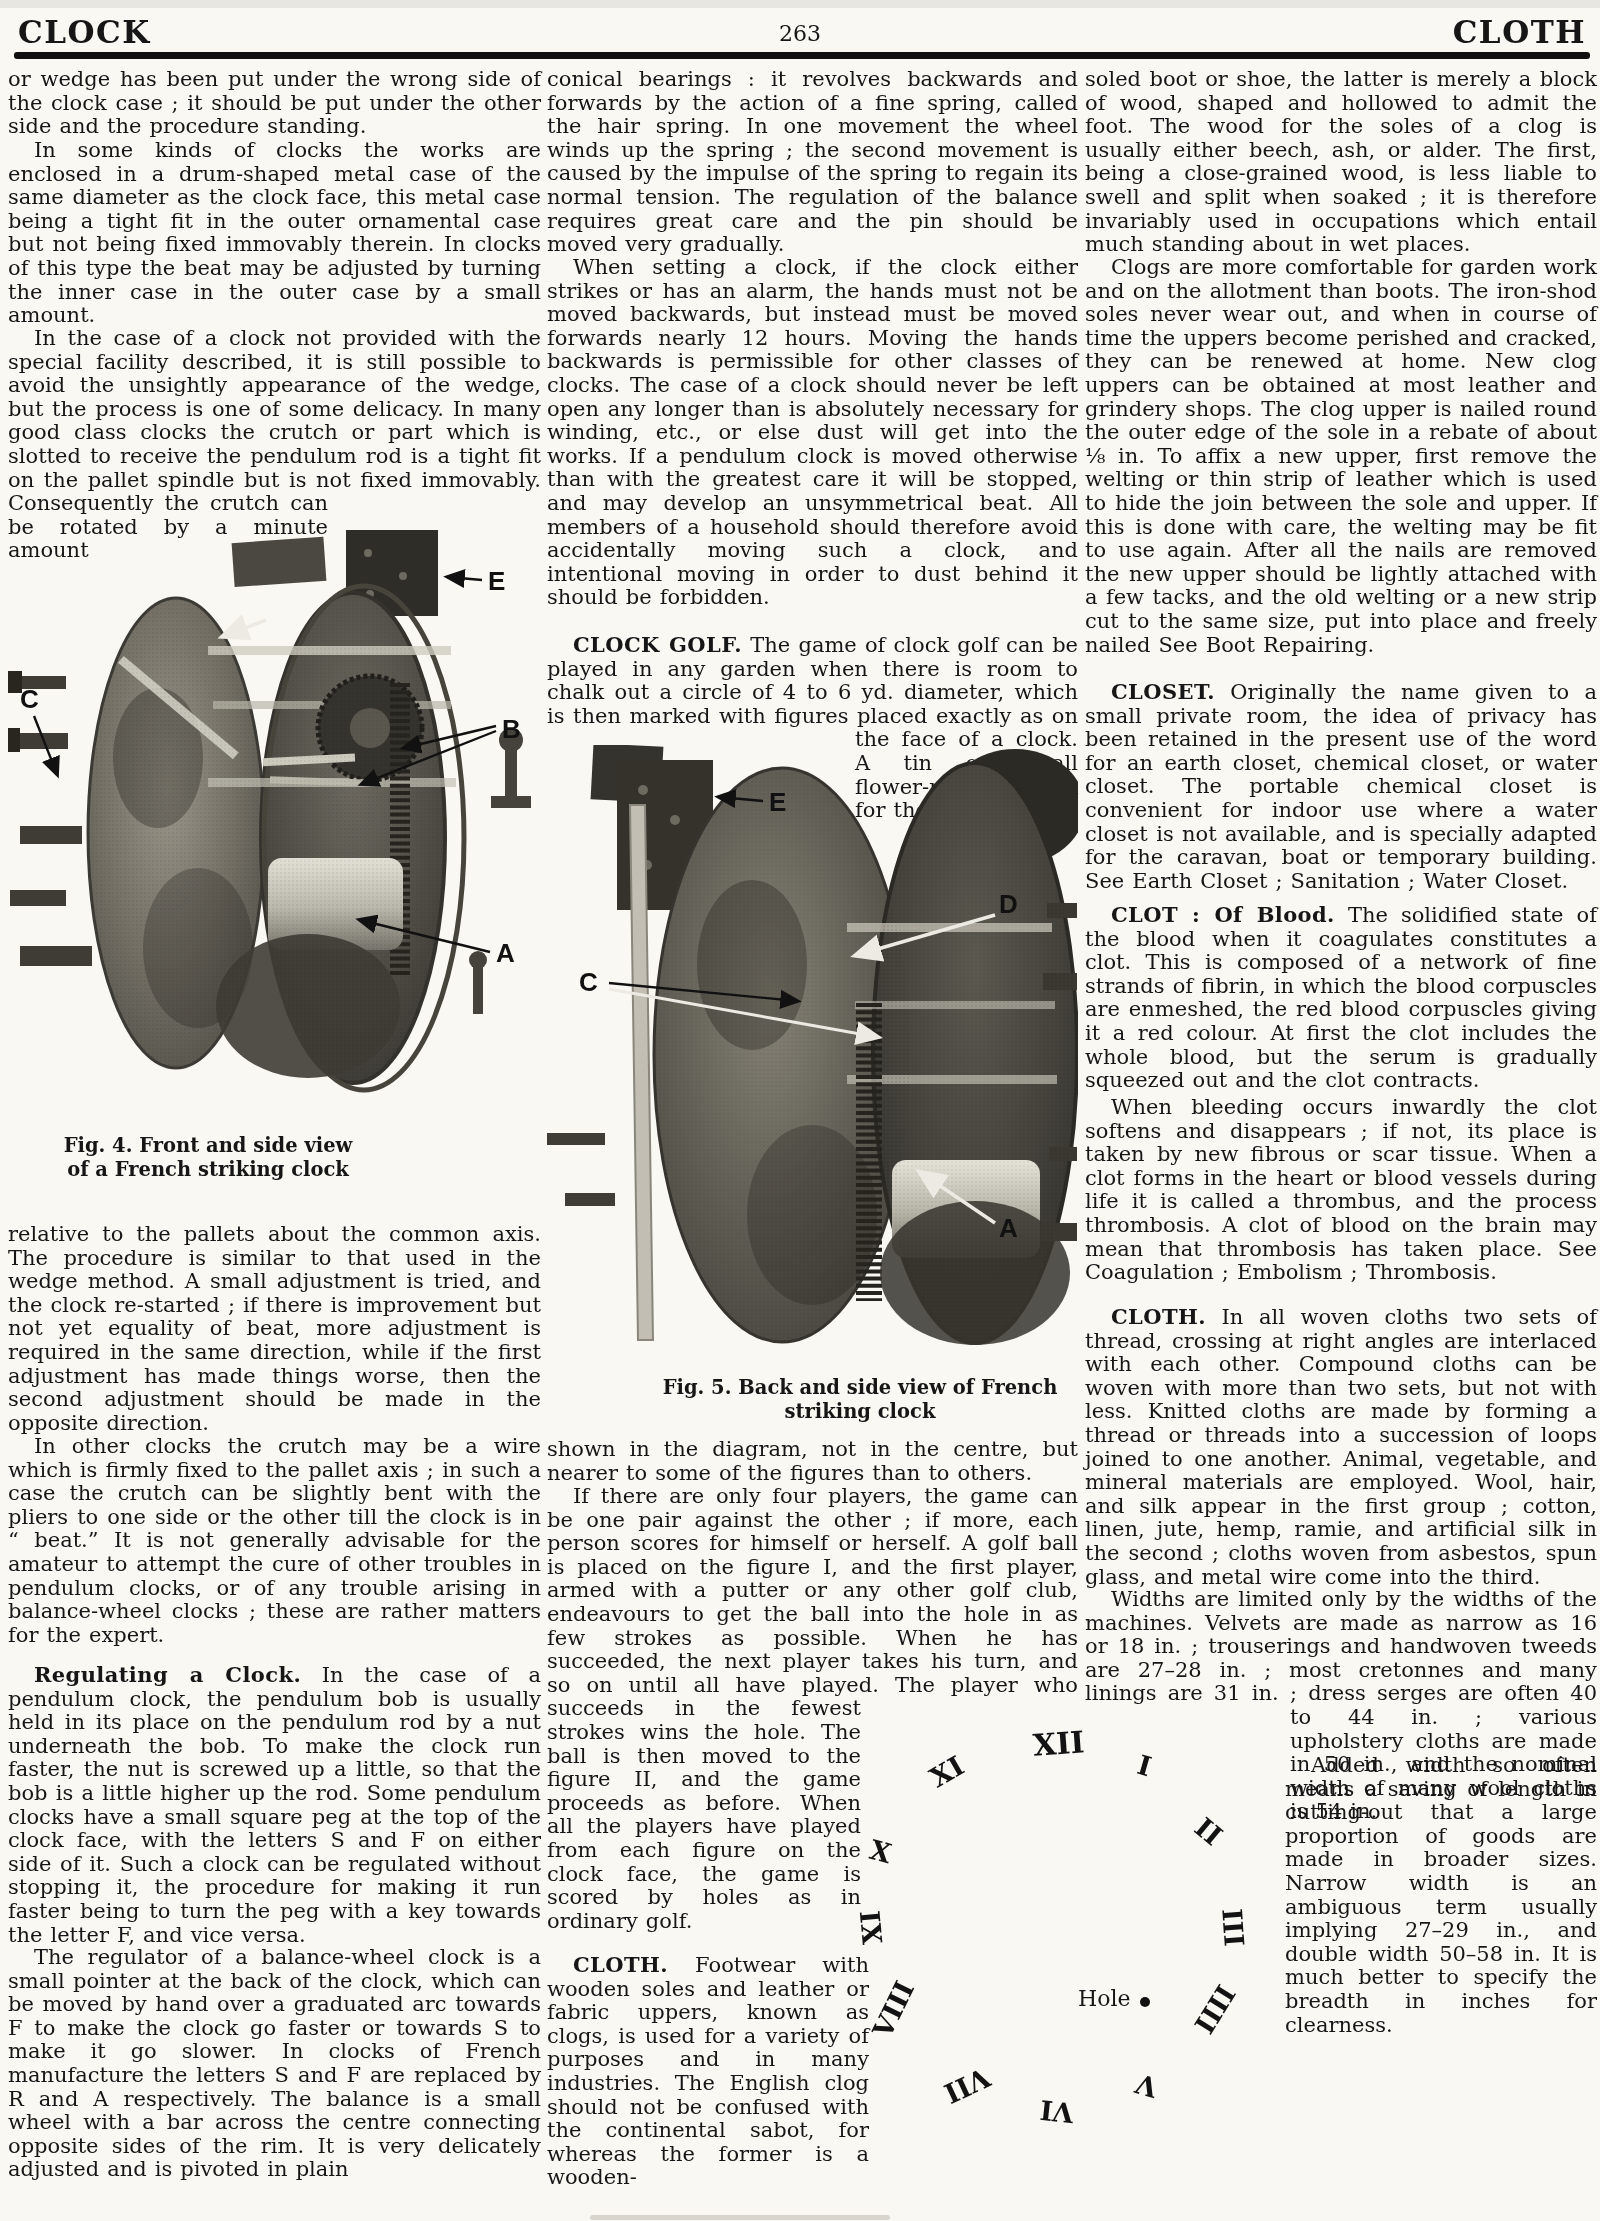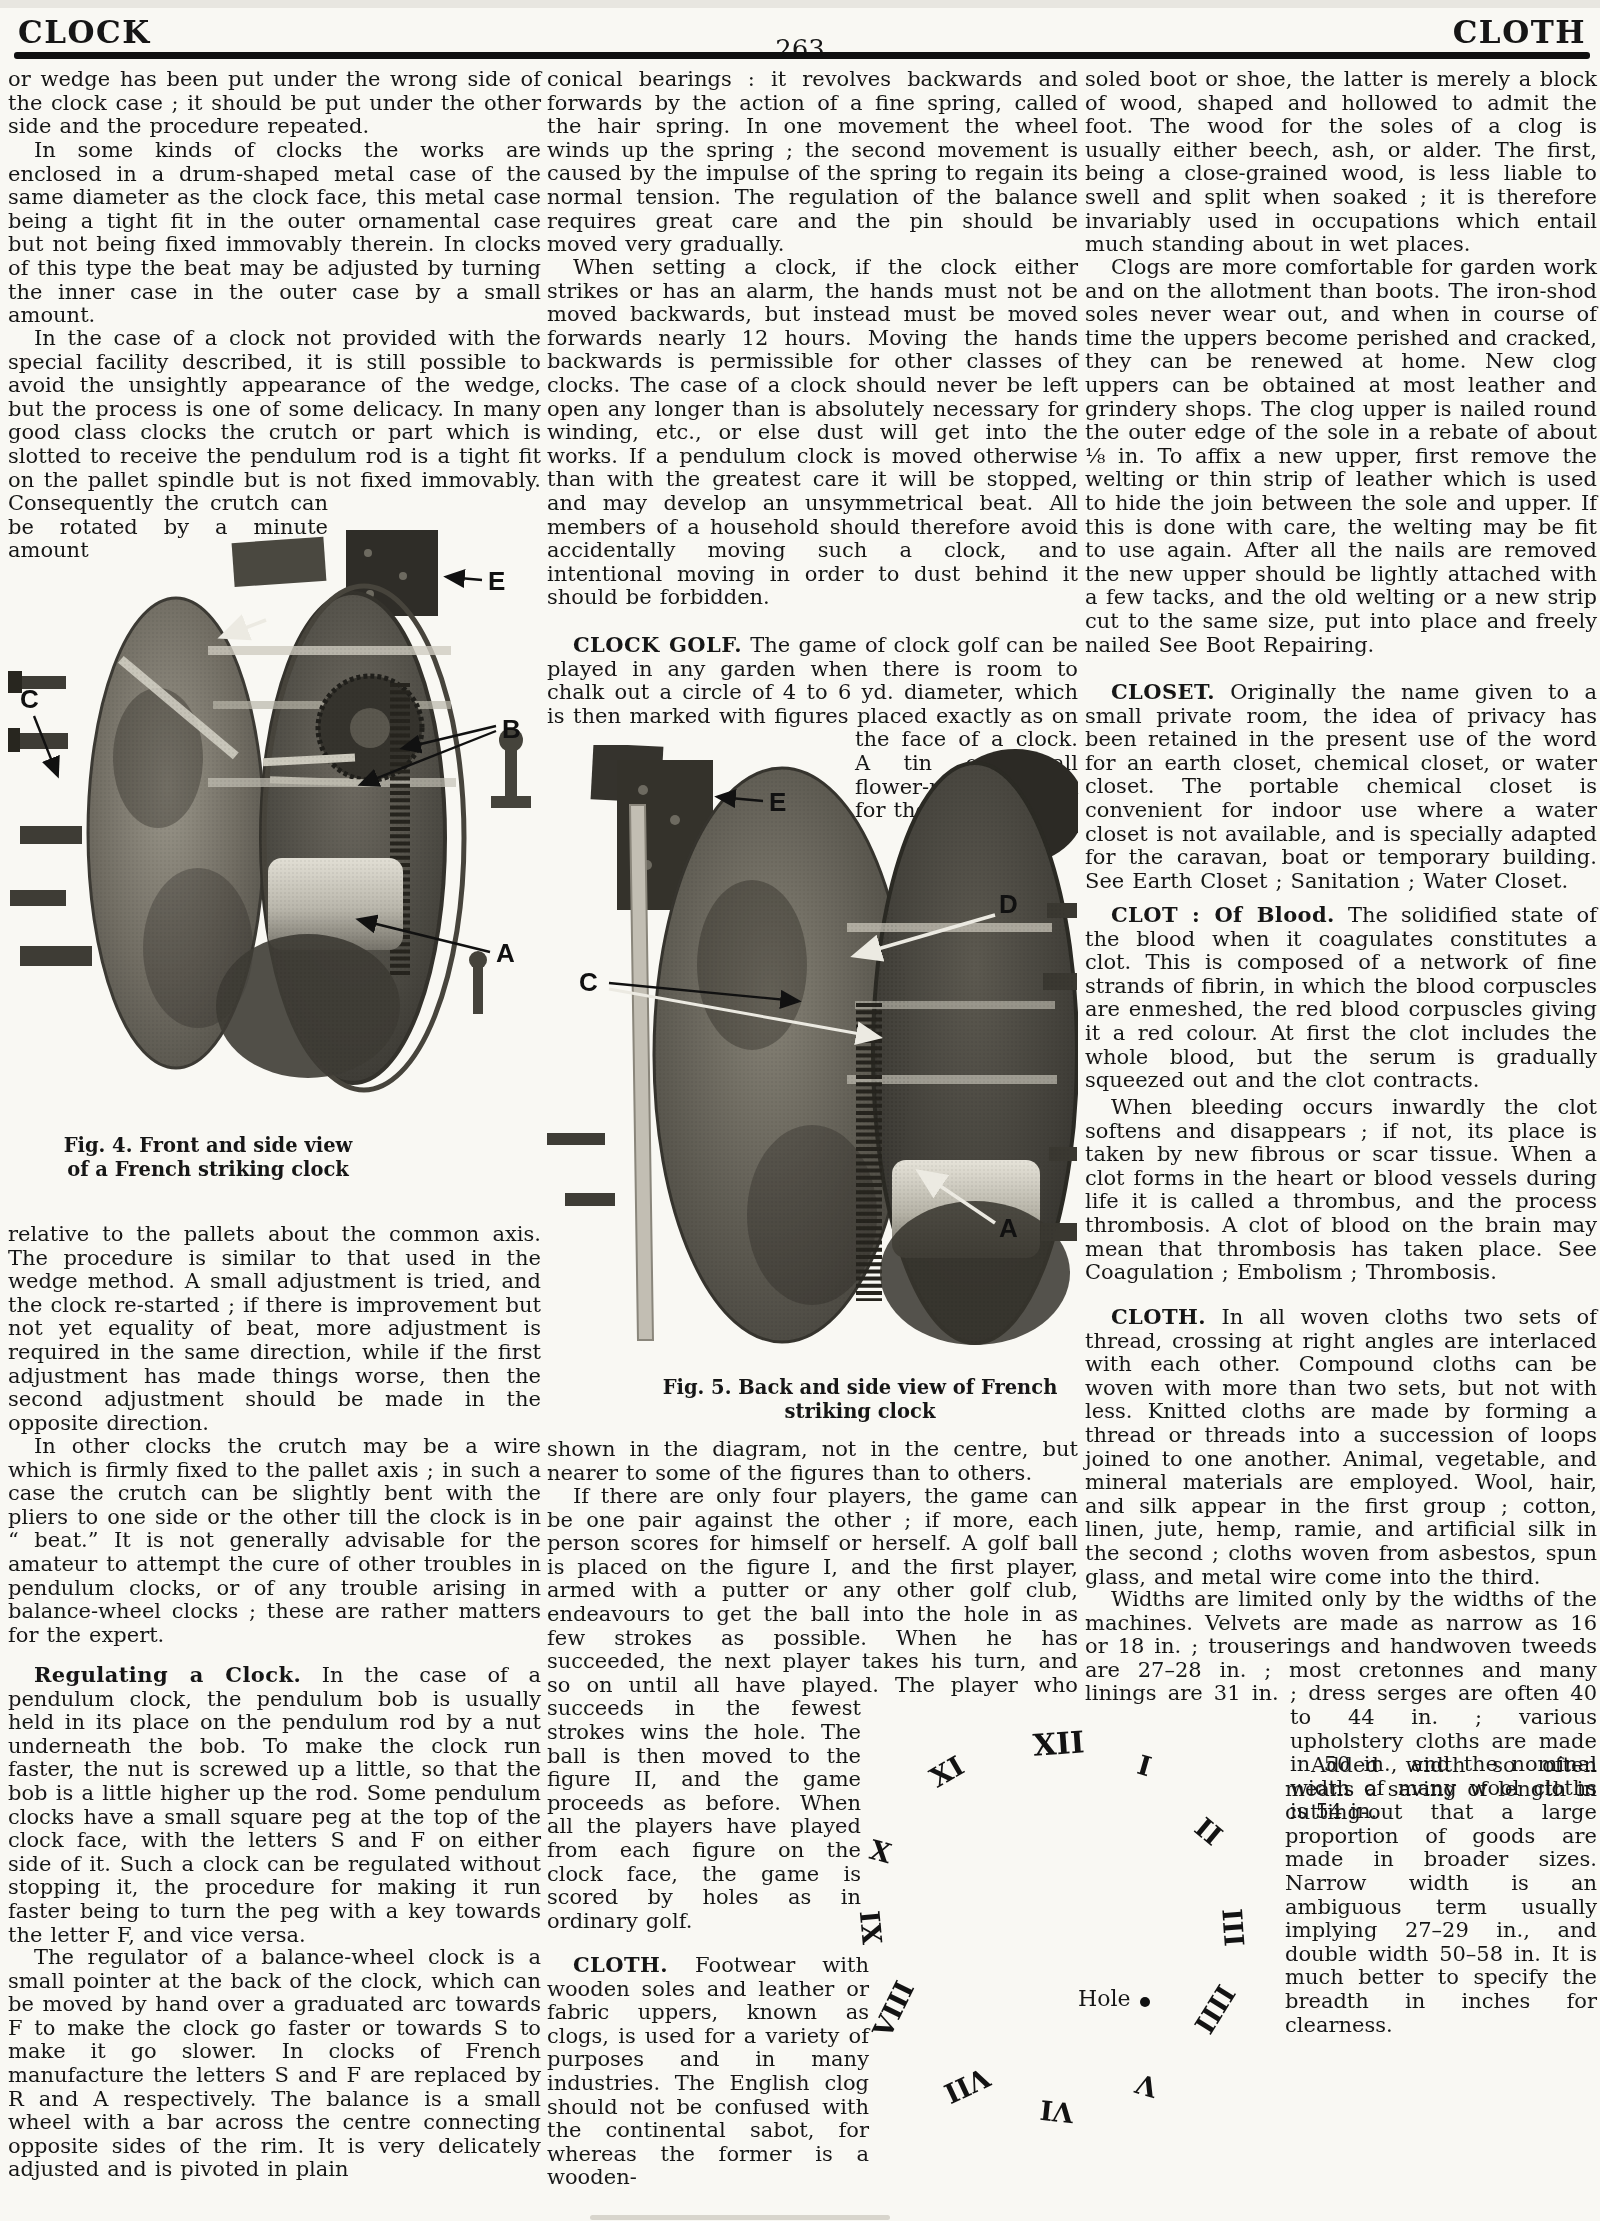--- a/index.html
+++ b/index.html
@@ -1,19 +1,19 @@
 <!DOCTYPE html>
 <html><head>
 <meta charset="utf-8">
 <style>
   html,body{margin:0;padding:0;background:#e8e6e0;}
   .page{position:relative;width:1600px;height:2221px;background:#f9f8f3;
         font-family:"DejaVu Serif",serif;color:#161616;overflow:hidden;margin:8px auto;}
   .hdr{position:absolute;font-weight:bold;letter-spacing:1.5px;font-size:31px;top:6px;}
-  .hdr-c{position:absolute;top:26px;left:0;width:100%;text-align:center;font-size:26px;font-weight:normal;letter-spacing:0;}
+  .hdr-c{position:absolute;top:13px;left:0;width:100%;text-align:center;font-size:22px;font-weight:normal;letter-spacing:0;}
   .rule{position:absolute;left:14px;top:44px;width:1576px;height:7px;background:#101010;border-radius:3px;}
   .para{position:absolute;text-align:justify;font-size:21px;line-height:23.6px;word-spacing:1.4px;}
   .indent{text-indent:26px;}
   .lead{font-weight:bold;letter-spacing:0.4px;}
   .sp{display:block;}
   .sp-r{float:right;margin-left:8px;}
   .sp-l{float:left;margin-right:8px;}
   .caption{position:absolute;text-align:center;font-weight:bold;font-size:19.5px;line-height:24px;}
   .fig{position:absolute;}
   .golf{position:absolute;left:848px;top:1690px;width:422px;height:531px;}
@@ -26,21 +26,21 @@
 </head>
 <body>
 
 <div class="page">
 
   <div class="hdr" style="left:18px">CLOCK</div>
   <div class="hdr-c">263</div>
   <div class="hdr" style="right:14px">CLOTH</div>
   <div class="rule"></div>
 
-  <div class="para" style="left:8px;top:60px;width:533px"><span>or wedge has been put under the wrong side of the clock case ; it should be put under the other side and the procedure repeated.</span></div>
+  <div class="para" style="left:8px;top:60px;width:533px"><span>or wedge has been put under the wrong side of the clock case ; it should be put under the other side and the procedure standing.</span></div>
   <div class="para indent" style="left:8px;top:131px;width:533px"><span>In some kinds of clocks the works are enclosed in a drum-shaped metal case of the same diameter as the clock face, this metal case being a tight fit in the outer ornamental case but not being fixed immovably therein. In clocks of this type the beat may be adjusted by turning the inner case in the outer case by a small amount.</span></div>
   <div class="para indent" style="left:8px;top:319px;width:533px"><span>In the case of a clock not provided with the special facility described, it is still possible to avoid the unsightly appearance of the wedge, but the process is one of some delicacy. In many good class clocks the crutch or part which is slotted to receive the pendulum rod is a tight fit on the pallet spindle but is not fixed immovably.</span><span class="sp sp-r" style="width:205px;height:76px"></span> <span>Consequently the crutch can be rotated by a minute amount</span></div>
 
   <svg class="fig" style="left:8px;top:520px" width="533" height="596" viewBox="0 0 533 596">
     <defs>
       <radialGradient id="plate5" cx="45%" cy="40%" r="75%">
         <stop offset="0%" stop-color="#9a968a"></stop>
           <stop offset="55%" stop-color="#716d63"></stop>
           <stop offset="100%" stop-color="#4b4942"></stop>
       </radialGradient>

